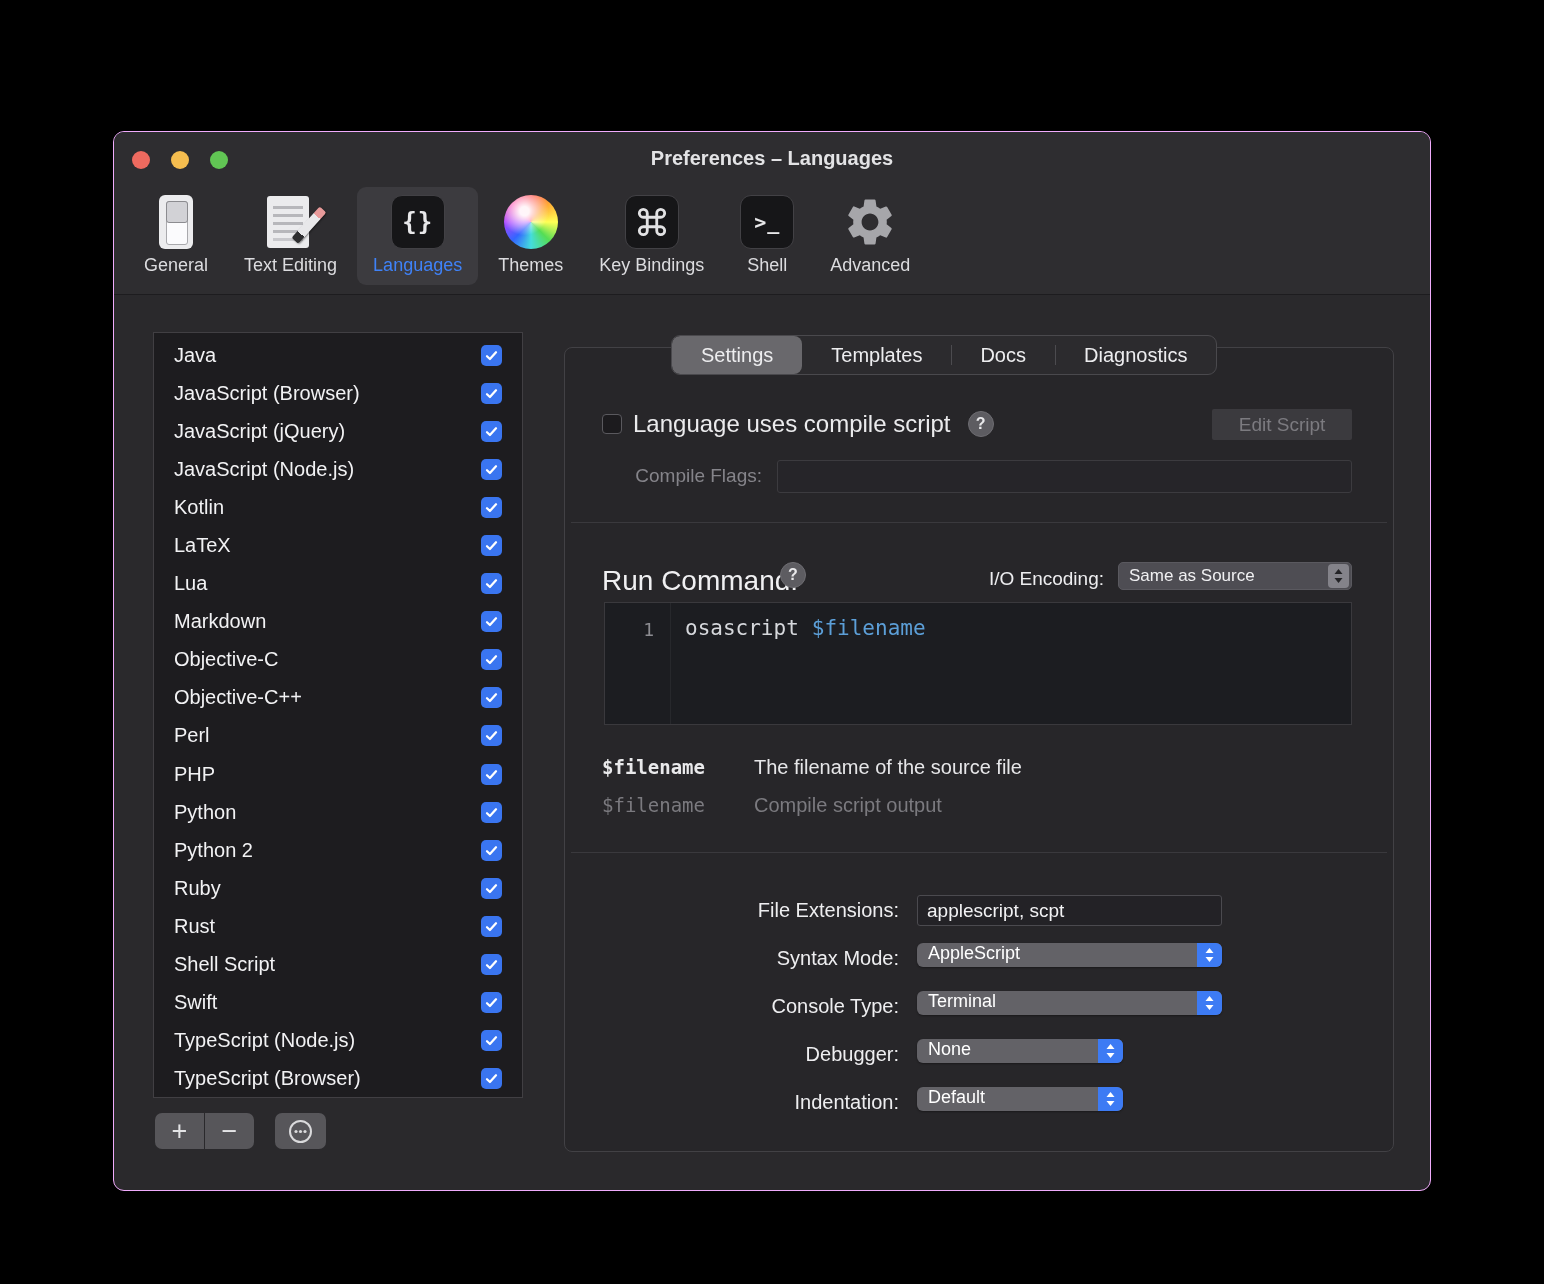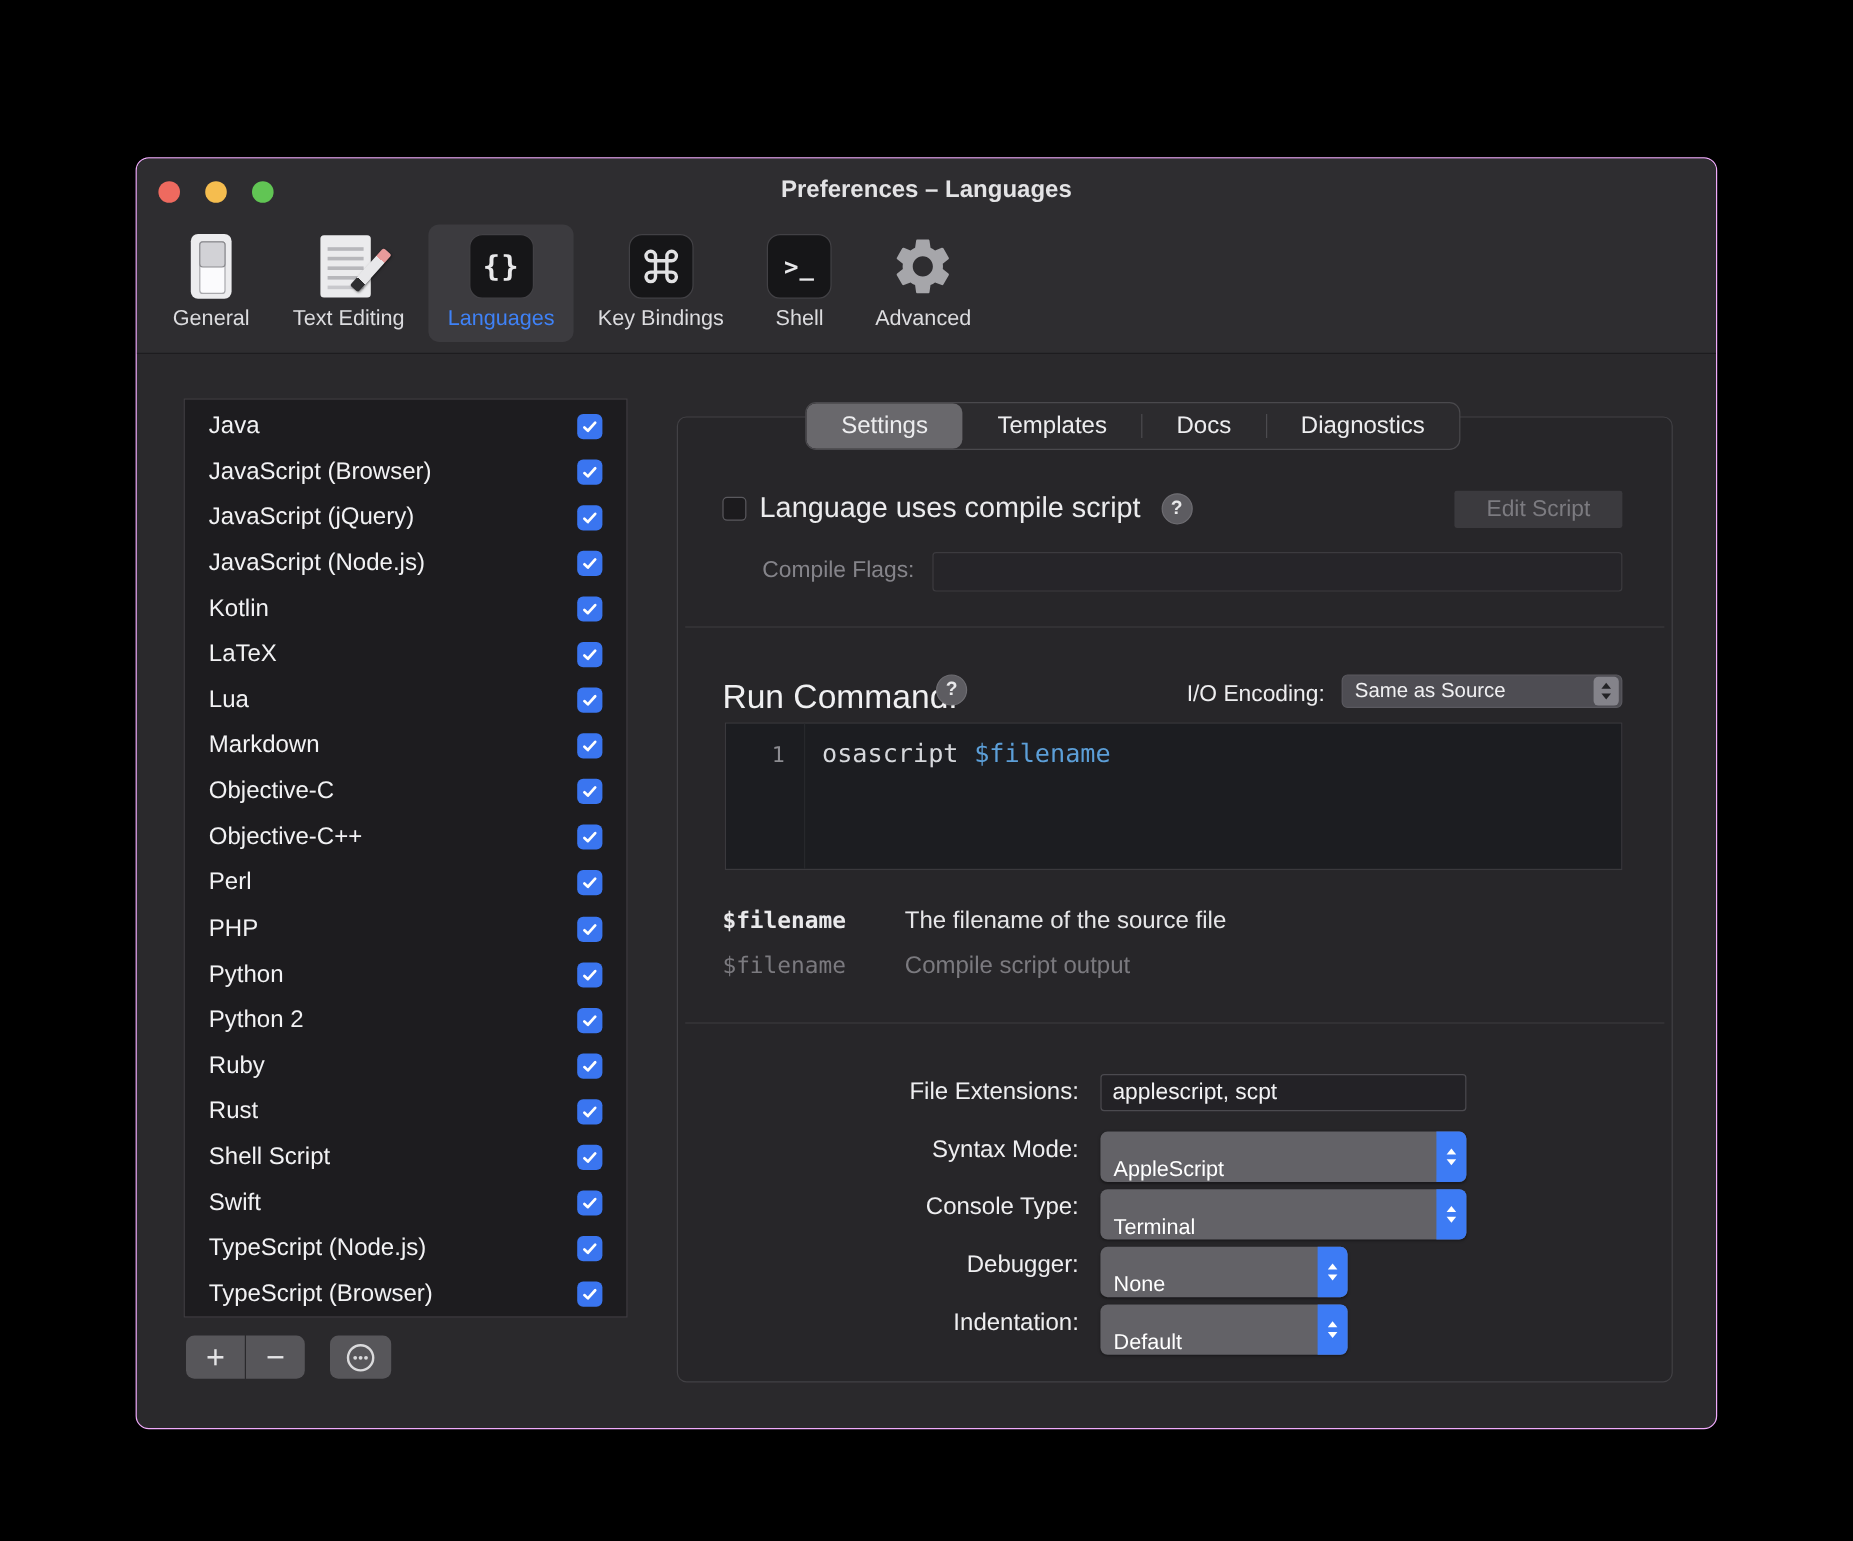--- a/index.html
+++ b/index.html
@@ -94,21 +94,21 @@
   .vr-1{top:624px;}
   .vr-2{top:662px;}
   .var-name{font:700 19px "DejaVu Sans Mono",monospace;color:#e9e9eb;width:152px;flex:none;}
   .var-desc{font-size:20px;color:#e6e6e8;}
   .var-row.dim .var-name,.var-row.dim .var-desc{color:#7b7a7f;font-weight:400;}
 
   
   .form-label{position:absolute;left:485px;width:300px;text-align:right;font-size:20px;color:#eeeef0;line-height:29px;}
   .fl-0{top:764px;} .fl-1{top:812px;} .fl-2{top:860px;} .fl-3{top:908px;} .fl-4{top:956px;}
   .text-field{position:absolute;left:803px;top:763px;width:305px;height:31px;background:#232226;border:1px solid #4b4a4f;border-radius:3px;color:#f2f2f4;font-size:19px;padding:0 9px;outline:none;font-family:"Liberation Sans",sans-serif;}
-  .popup{position:absolute;left:803px;height:42px;background:#636267;border-radius:6px;display:flex;align-items:flex-end;box-shadow:0 1px 2px rgba(0,0,0,.35);}
+  .popup{position:absolute;left:803px;height:24px;background:#636267;border-radius:6px;display:flex;align-items:flex-start;box-shadow:0 1px 2px rgba(0,0,0,.35);}
   .pp-1{top:811px;width:305px;} .pp-2{top:859px;width:305px;} .pp-3{top:907px;width:206px;} .pp-4{top:955px;width:206px;}
   .popup .pop-text{flex:1;padding-left:11px;font-size:18px;color:#ffffff;white-space:nowrap;}
   .pop-cap{width:25px;align-self:stretch;background:var(--accent);border-radius:0 6px 6px 0;display:flex;align-items:center;justify-content:center;flex:none;}
 </style>
 </head>
 <body>
 
 <div class="window">
   <div class="chrome"></div>
 
@@ -133,20 +133,26 @@
       </div>
       <div class="tb-label">Text Editing</div>
     </div>
     <div class="tb-item selected">
       <div class="tb-icon">
         <div class="tile">
             <span class="ic-braces">{}</span>
           </div>
       </div>
       <div class="tb-label">Languages</div>
+    </div>
+    <div class="tb-item">
+      <div class="tb-icon">
+          <div class="ic-sphere"></div>
+        </div>
+      <div class="tb-label">Themes</div>
     </div>
     <div class="tb-item">
       <div class="tb-icon">
         <div class="tile">
           <svg width="38" height="38" viewBox="0 0 24 24" fill="none" stroke="#e2e2e4" stroke-width="1.8" stroke-linejoin="round">
             <path d="M9 9 H15 V15 H9 Z"></path>
             <path d="M9 9 L9 6.5 A2.5 2.5 0 1 0 6.5 9 Z"></path>
             <path d="M15 9 L17.5 9 A2.5 2.5 0 1 0 15 6.5 Z"></path>
             <path d="M9 15 L6.5 15 A2.5 2.5 0 1 0 9 17.5 Z"></path>
             <path d="M15 15 L15 17.5 A2.5 2.5 0 1 0 17.5 15 Z"></path>

